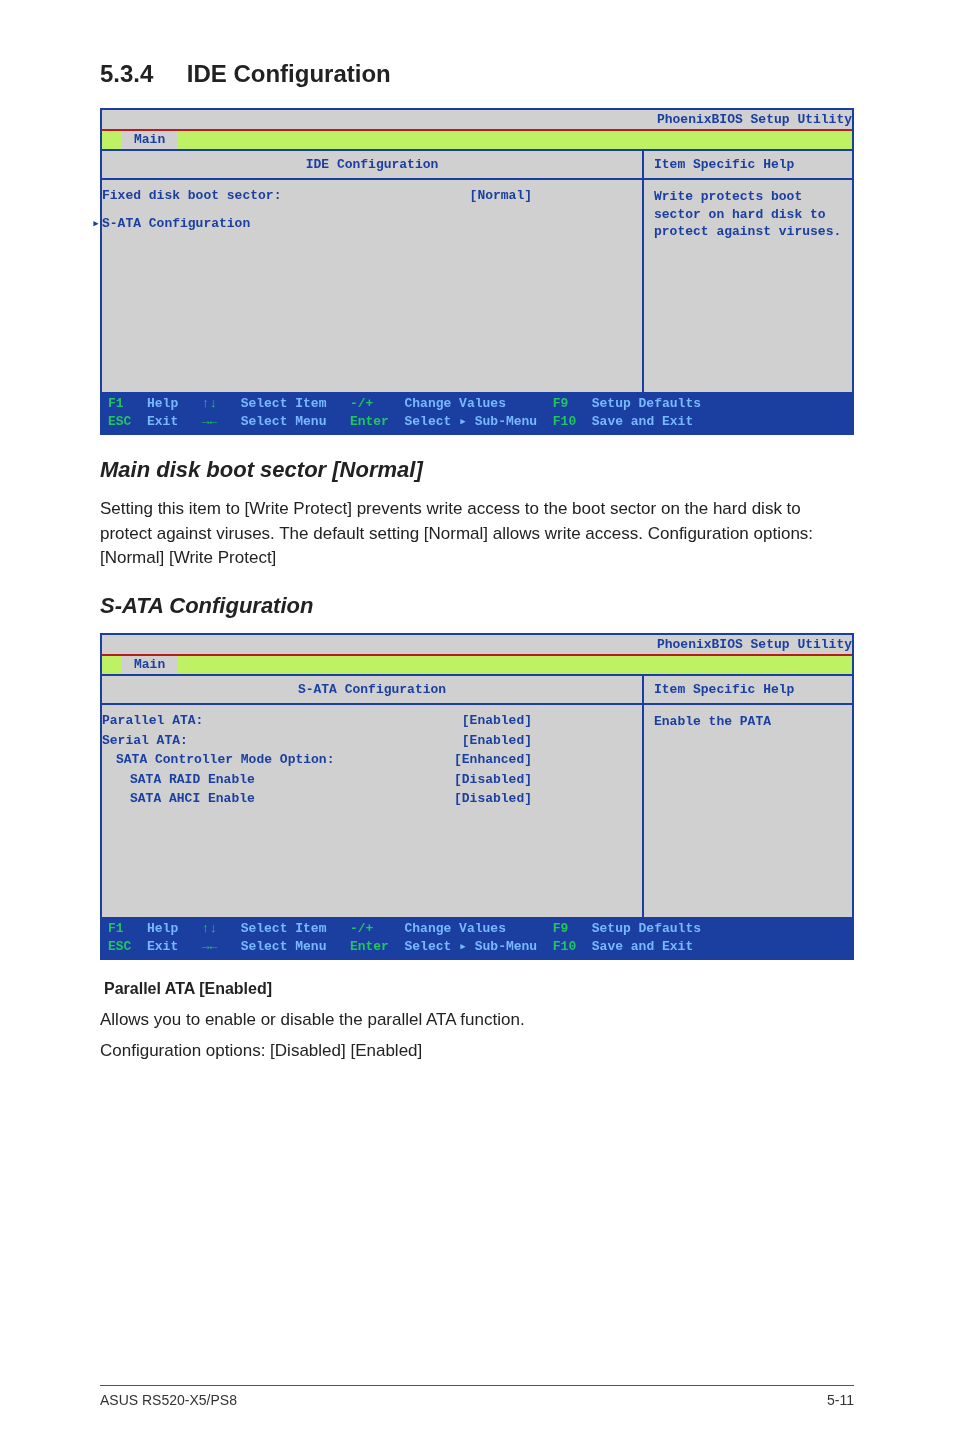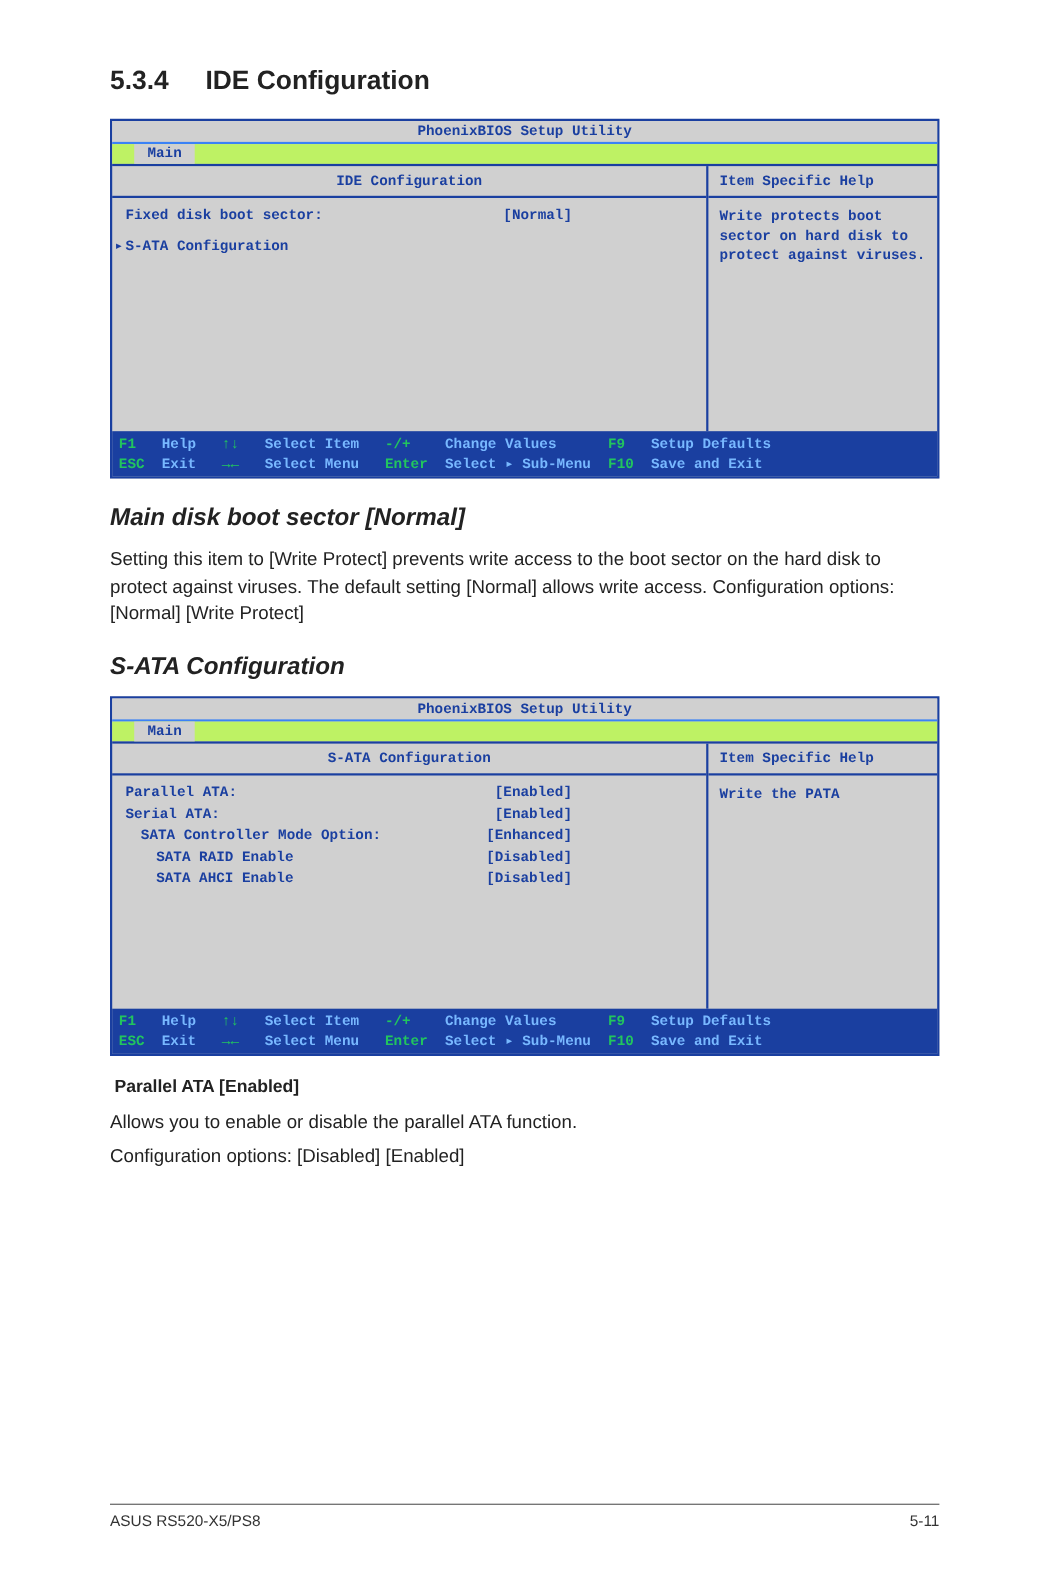--- a/index.html
+++ b/index.html
@@ -42,24 +42,24 @@
     font-family: "Courier New", monospace;
     font-size: 13px;
     color: #1a3fa0;
     border: 2px solid #1a3fa0;
     background: #d0d0d0;
     margin: 6px 0 10px 0;
   }
   .bios .titlebar {
     background: #d0d0d0;
     color: #1a3fa0;
-    text-align: center;
+    text-align: right;
     font-weight: bold;
     padding: 2px 0;
-    border-bottom: 2px solid #3b82f6;
+    border-bottom: 2px solid #b91c1c;
   }
   .bios .tabrow {
     background: #bef264;
     color: #ffffff;
     display: flex;
     height: 18px;
   }
   .bios .tabrow .spacer { width: 20px; }
   .bios .tabrow .tab {
     background: #d0d0d0;
@@ -83,21 +83,21 @@
     font-weight: bold;
     padding: 6px 0;
     border-bottom: 2px solid #1a3fa0;
   }
   .bios .help-title {
     font-weight: bold;
     padding: 6px 10px;
     border-bottom: 2px solid #1a3fa0;
   }
   .bios .content {
-    padding: 6px 12px;
+    padding: 6px 0;
     min-height: 200px;
     position: relative;
   }
   .bios .row {
     display: flex;
     line-height: 1.5;
     font-weight: bold;
   }
   .bios .label { flex: 0 0 auto; }
   .bios .value { margin-left: auto; padding-right: 110px; }
@@ -115,21 +115,21 @@
     color: #78b8ff;
     padding: 3px 6px;
     font-weight: bold;
     line-height: 1.35;
   }
   .bios .footer .white { color: #22c55e; }
   .bios .footer .line { display: flex; }
   .bios .footer .col { white-space: pre; }
   .page-footer {
     position: absolute;
-    bottom: 48px;
+    bottom: 30px;
     left: 100px; right: 100px;
     border-top: 1px solid #555;
     padding-top: 6px;
     display: flex;
     justify-content: space-between;
     font-size: 14px;
     color: #333;
   }
   .indent1 { padding-left: 14px; justify-content: flex-end; }
   .indent2 { padding-left: 28px; }
@@ -241,21 +241,21 @@
             <span class="value">[Disabled]</span>
           </div>
           <div class="row indent2">
             <span class="label">SATA AHCI Enable</span>
             <span class="value">[Disabled]</span>
           </div>
         </div>
       </div>
       <div class="right">
         <div class="help-title">Item Specific Help</div>
-        <div class="help-body">Write the PATA</div>
+        <div class="help-body">Enable the PATA</div>
       </div>
     </div>
     <div class="footer">
       <div class="line">
         <span class="col white">F1</span>
           <span class="col">   </span>
         <span class="col">Help</span>
           <span class="col">   </span>
         <span class="col white">↑↓</span>
           <span class="col">   </span>

